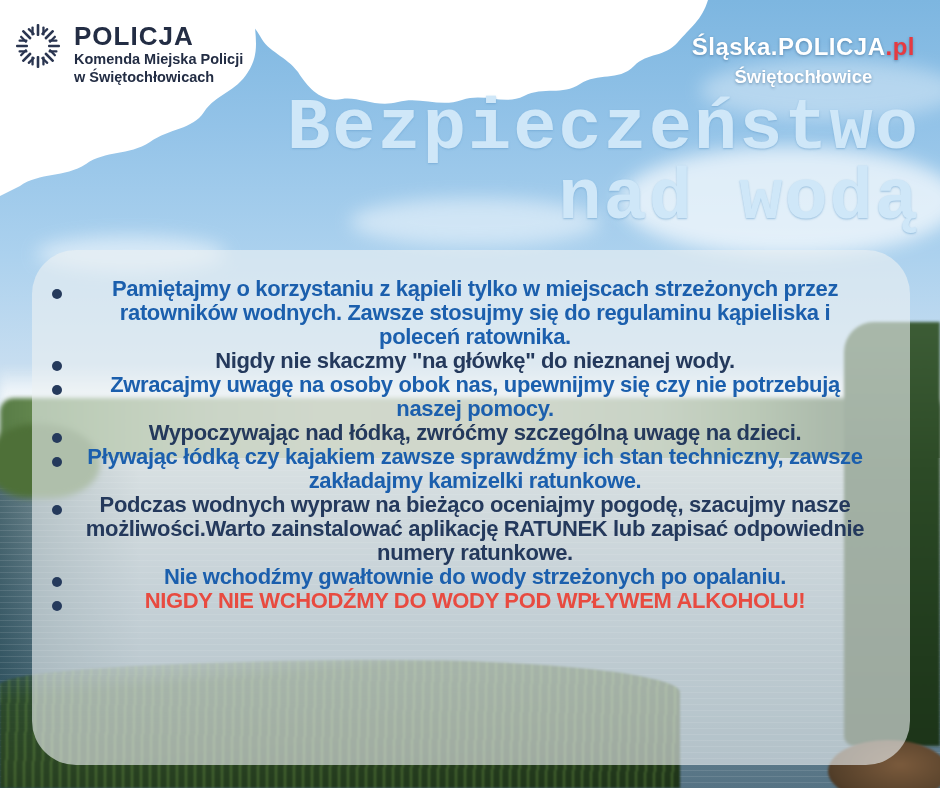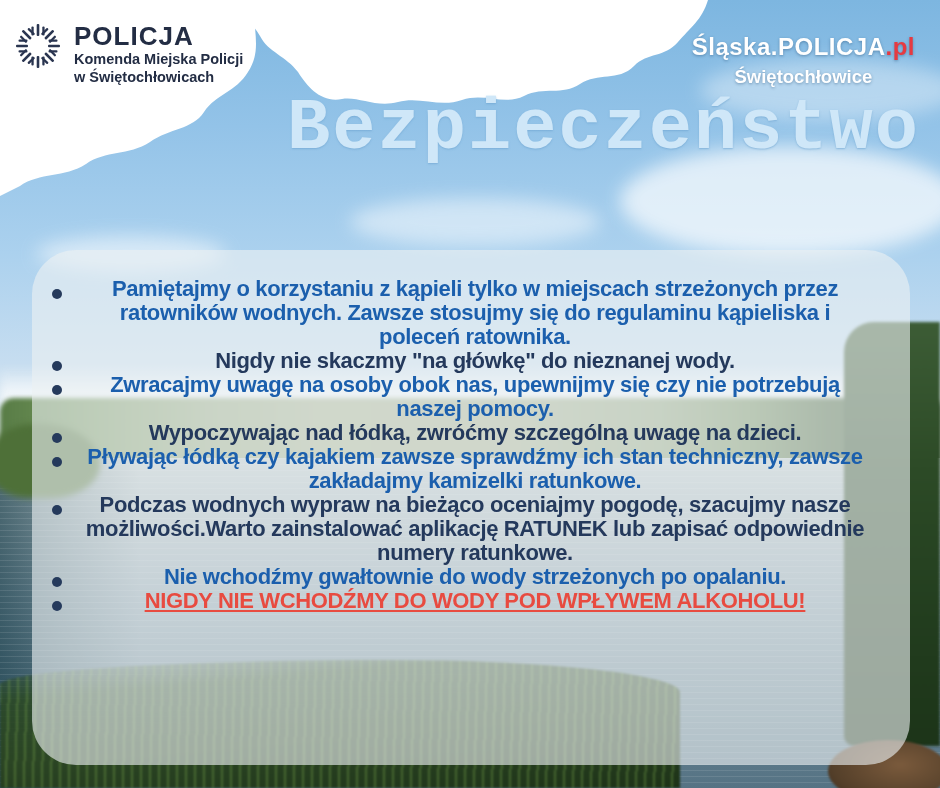--- a/index.html
+++ b/index.html
@@ -66,21 +66,21 @@
   
   .panel { position:absolute; z-index:9; left:32px; top:250px; width:878px; height:515px;
     border-radius:44px; background:rgba(236,241,242,.62); padding:27px 6px 20px 4px; }
   .bullets { list-style:none; }
   .bullets li { position:relative; display:block; padding:0 34px 0 44px;
     font-size:22px; font-weight:700; line-height:24px; letter-spacing:-.35px; text-align:center; }
   .bullets .dot { position:absolute; left:16px; top:11.5px; width:10px; height:10px;
     border-radius:50%; background:var(--dot-navy,#253a5c); }
   .bullets li.c-blue { color:var(--bullet-blue,#1b5fad); }
   .bullets li.c-navy { color:var(--bullet-navy,#24395c); }
-  .bullets li.c-red  { color:var(--bullet-red,#e84b40);text-decoration:underline; }
+  .bullets li.c-red  { color:var(--bullet-red,#e84b40); }
 </style>
 </head>
 <body>
 
 <div class="poster">
 
   <div class="sky"></div>
   <div class="cloud c1"></div>
   <div class="cloud c2"></div>
   <div class="cloud c3"></div>
@@ -126,20 +126,21 @@
     </div>
   </div>
 
   <div class="site-block">
     <div class="site-domain"><span>Śląska.POLICJA</span><span class="suffix">.pl</span></div>
     <div class="site-city">Świętochłowice</div>
   </div>
 
   <div class="title">
     <div>Bezpieczeństwo</div>
+    <div>nad wodą</div>
   </div>
 
   <div class="panel">
     <ul class="bullets">
   <li class="c-blue">
     <span class="dot"></span>
     <span class="txt">Pamiętajmy o korzystaniu z kąpieli tylko w miejscach strzeżonych przez ratowników wodnych. Zawsze stosujmy się do regulaminu kąpieliska i poleceń ratownika.</span>
   </li>
 
   <li class="c-navy">

